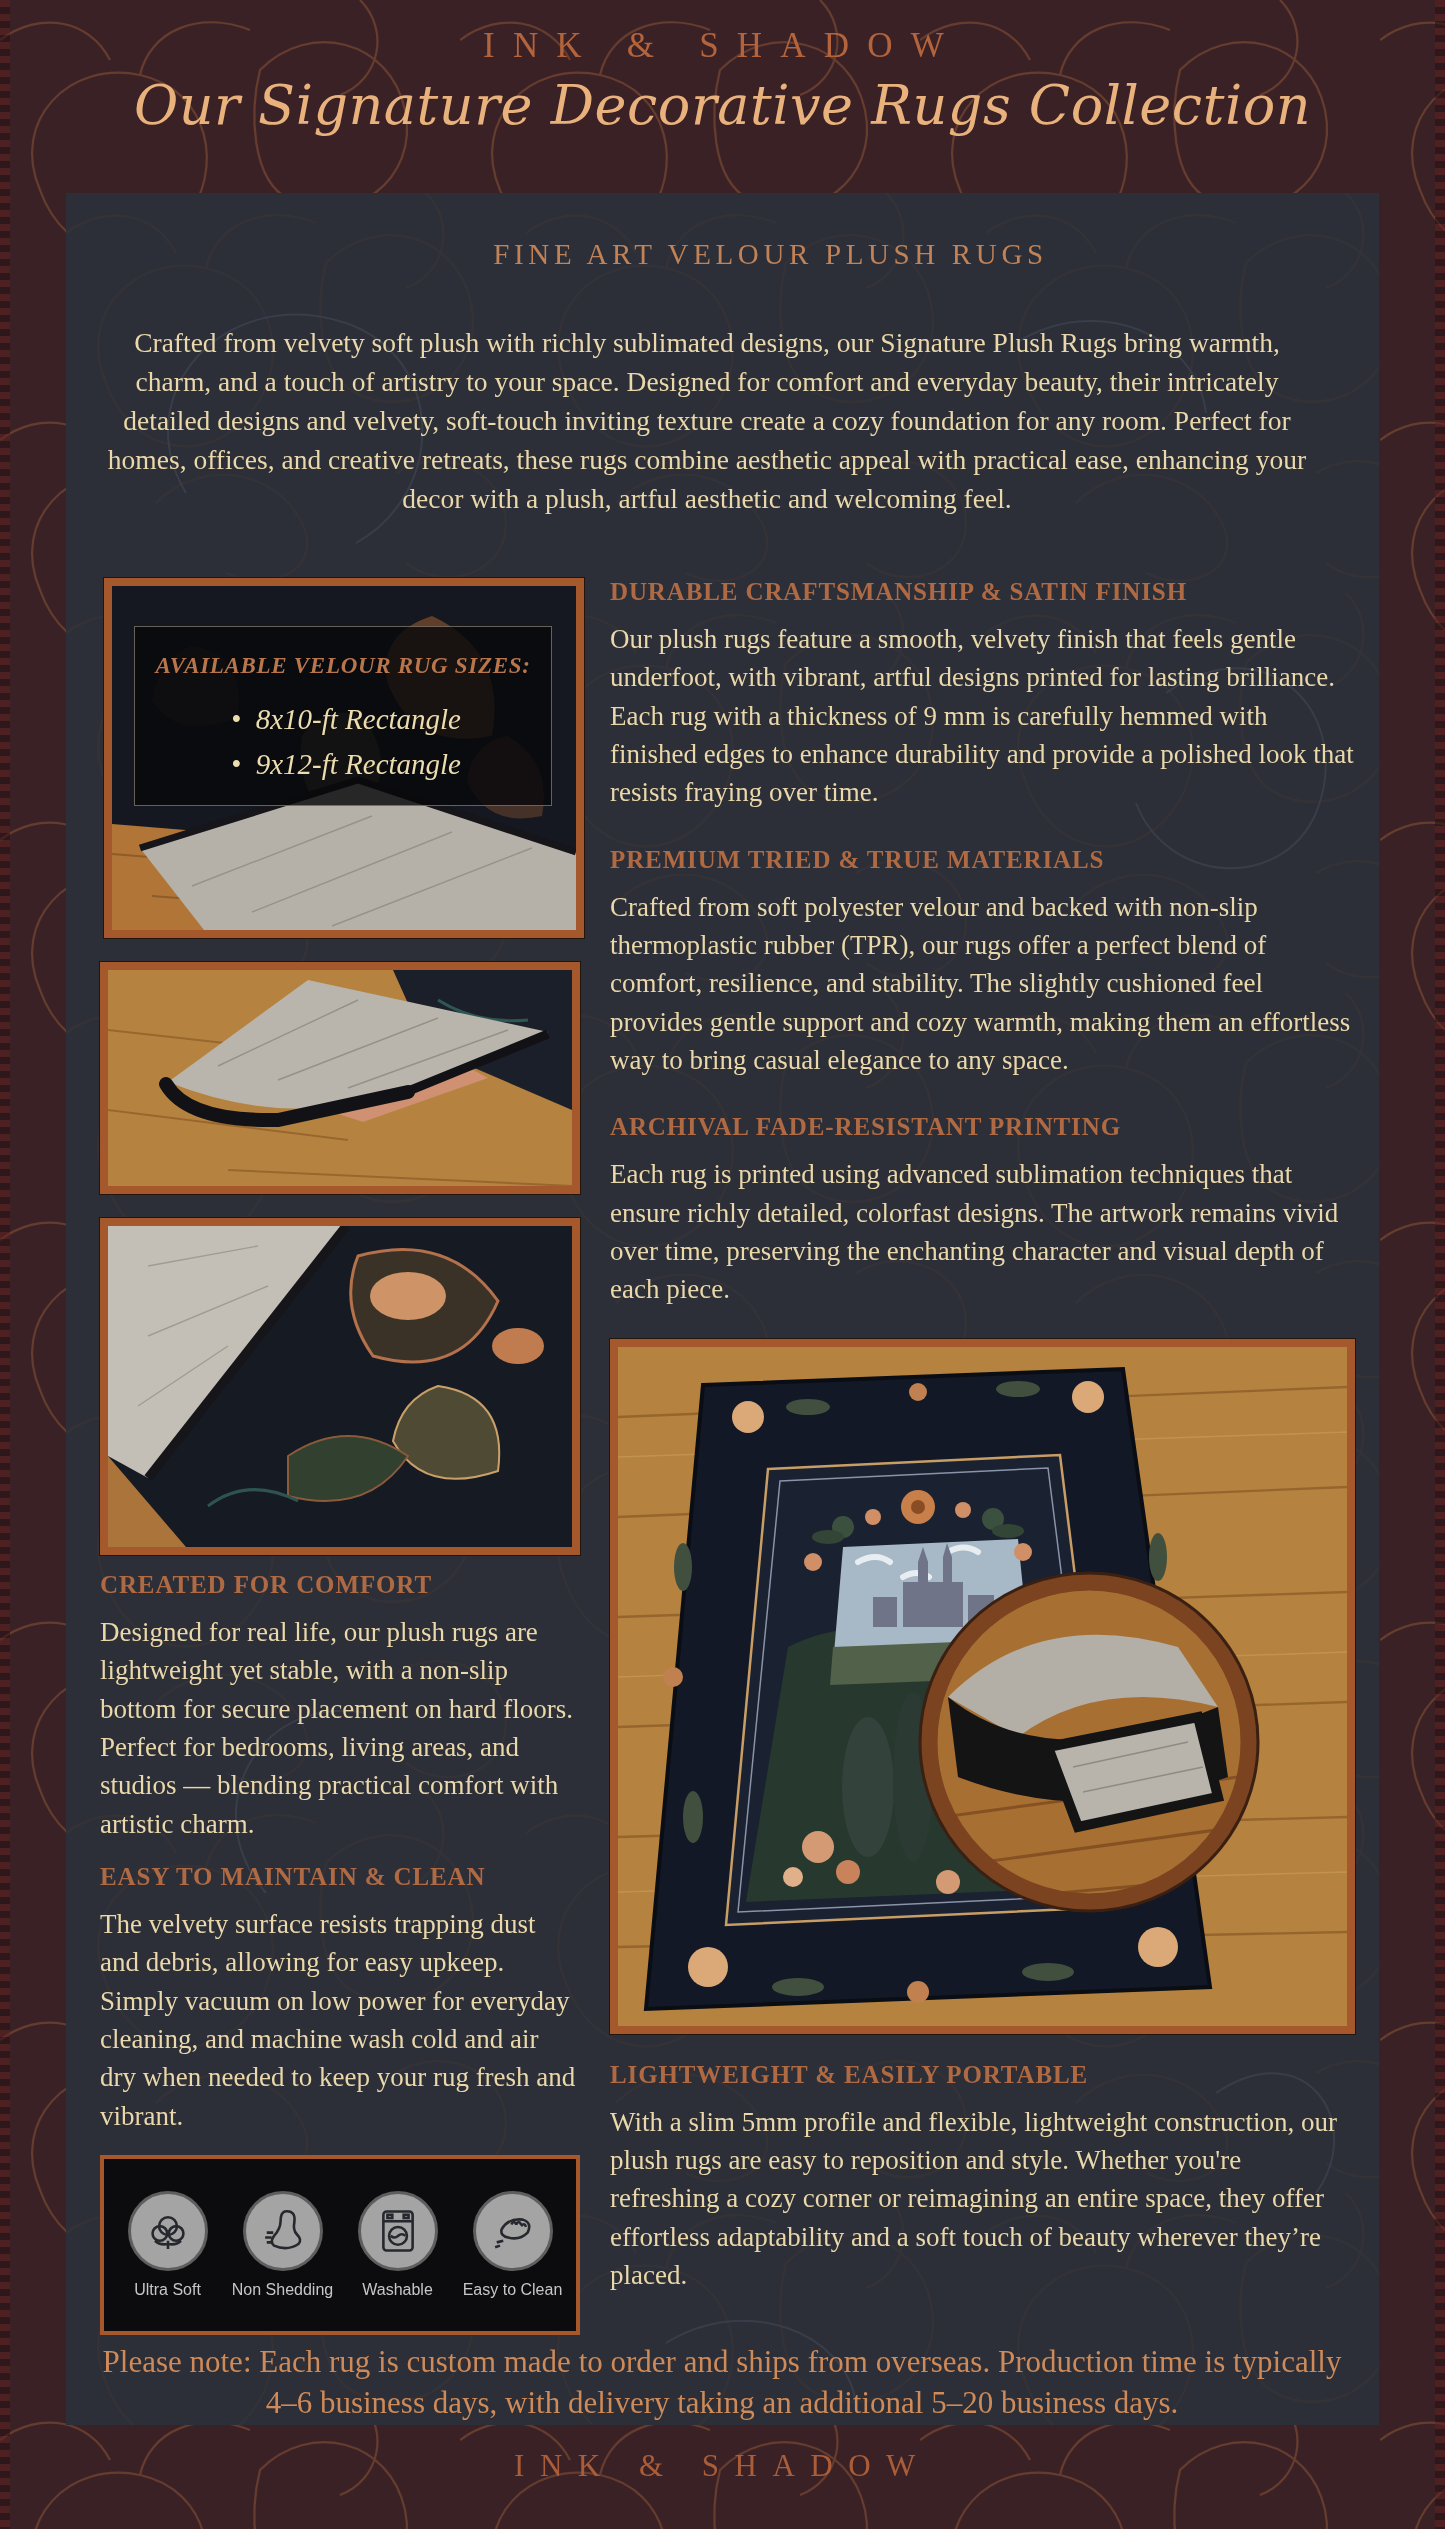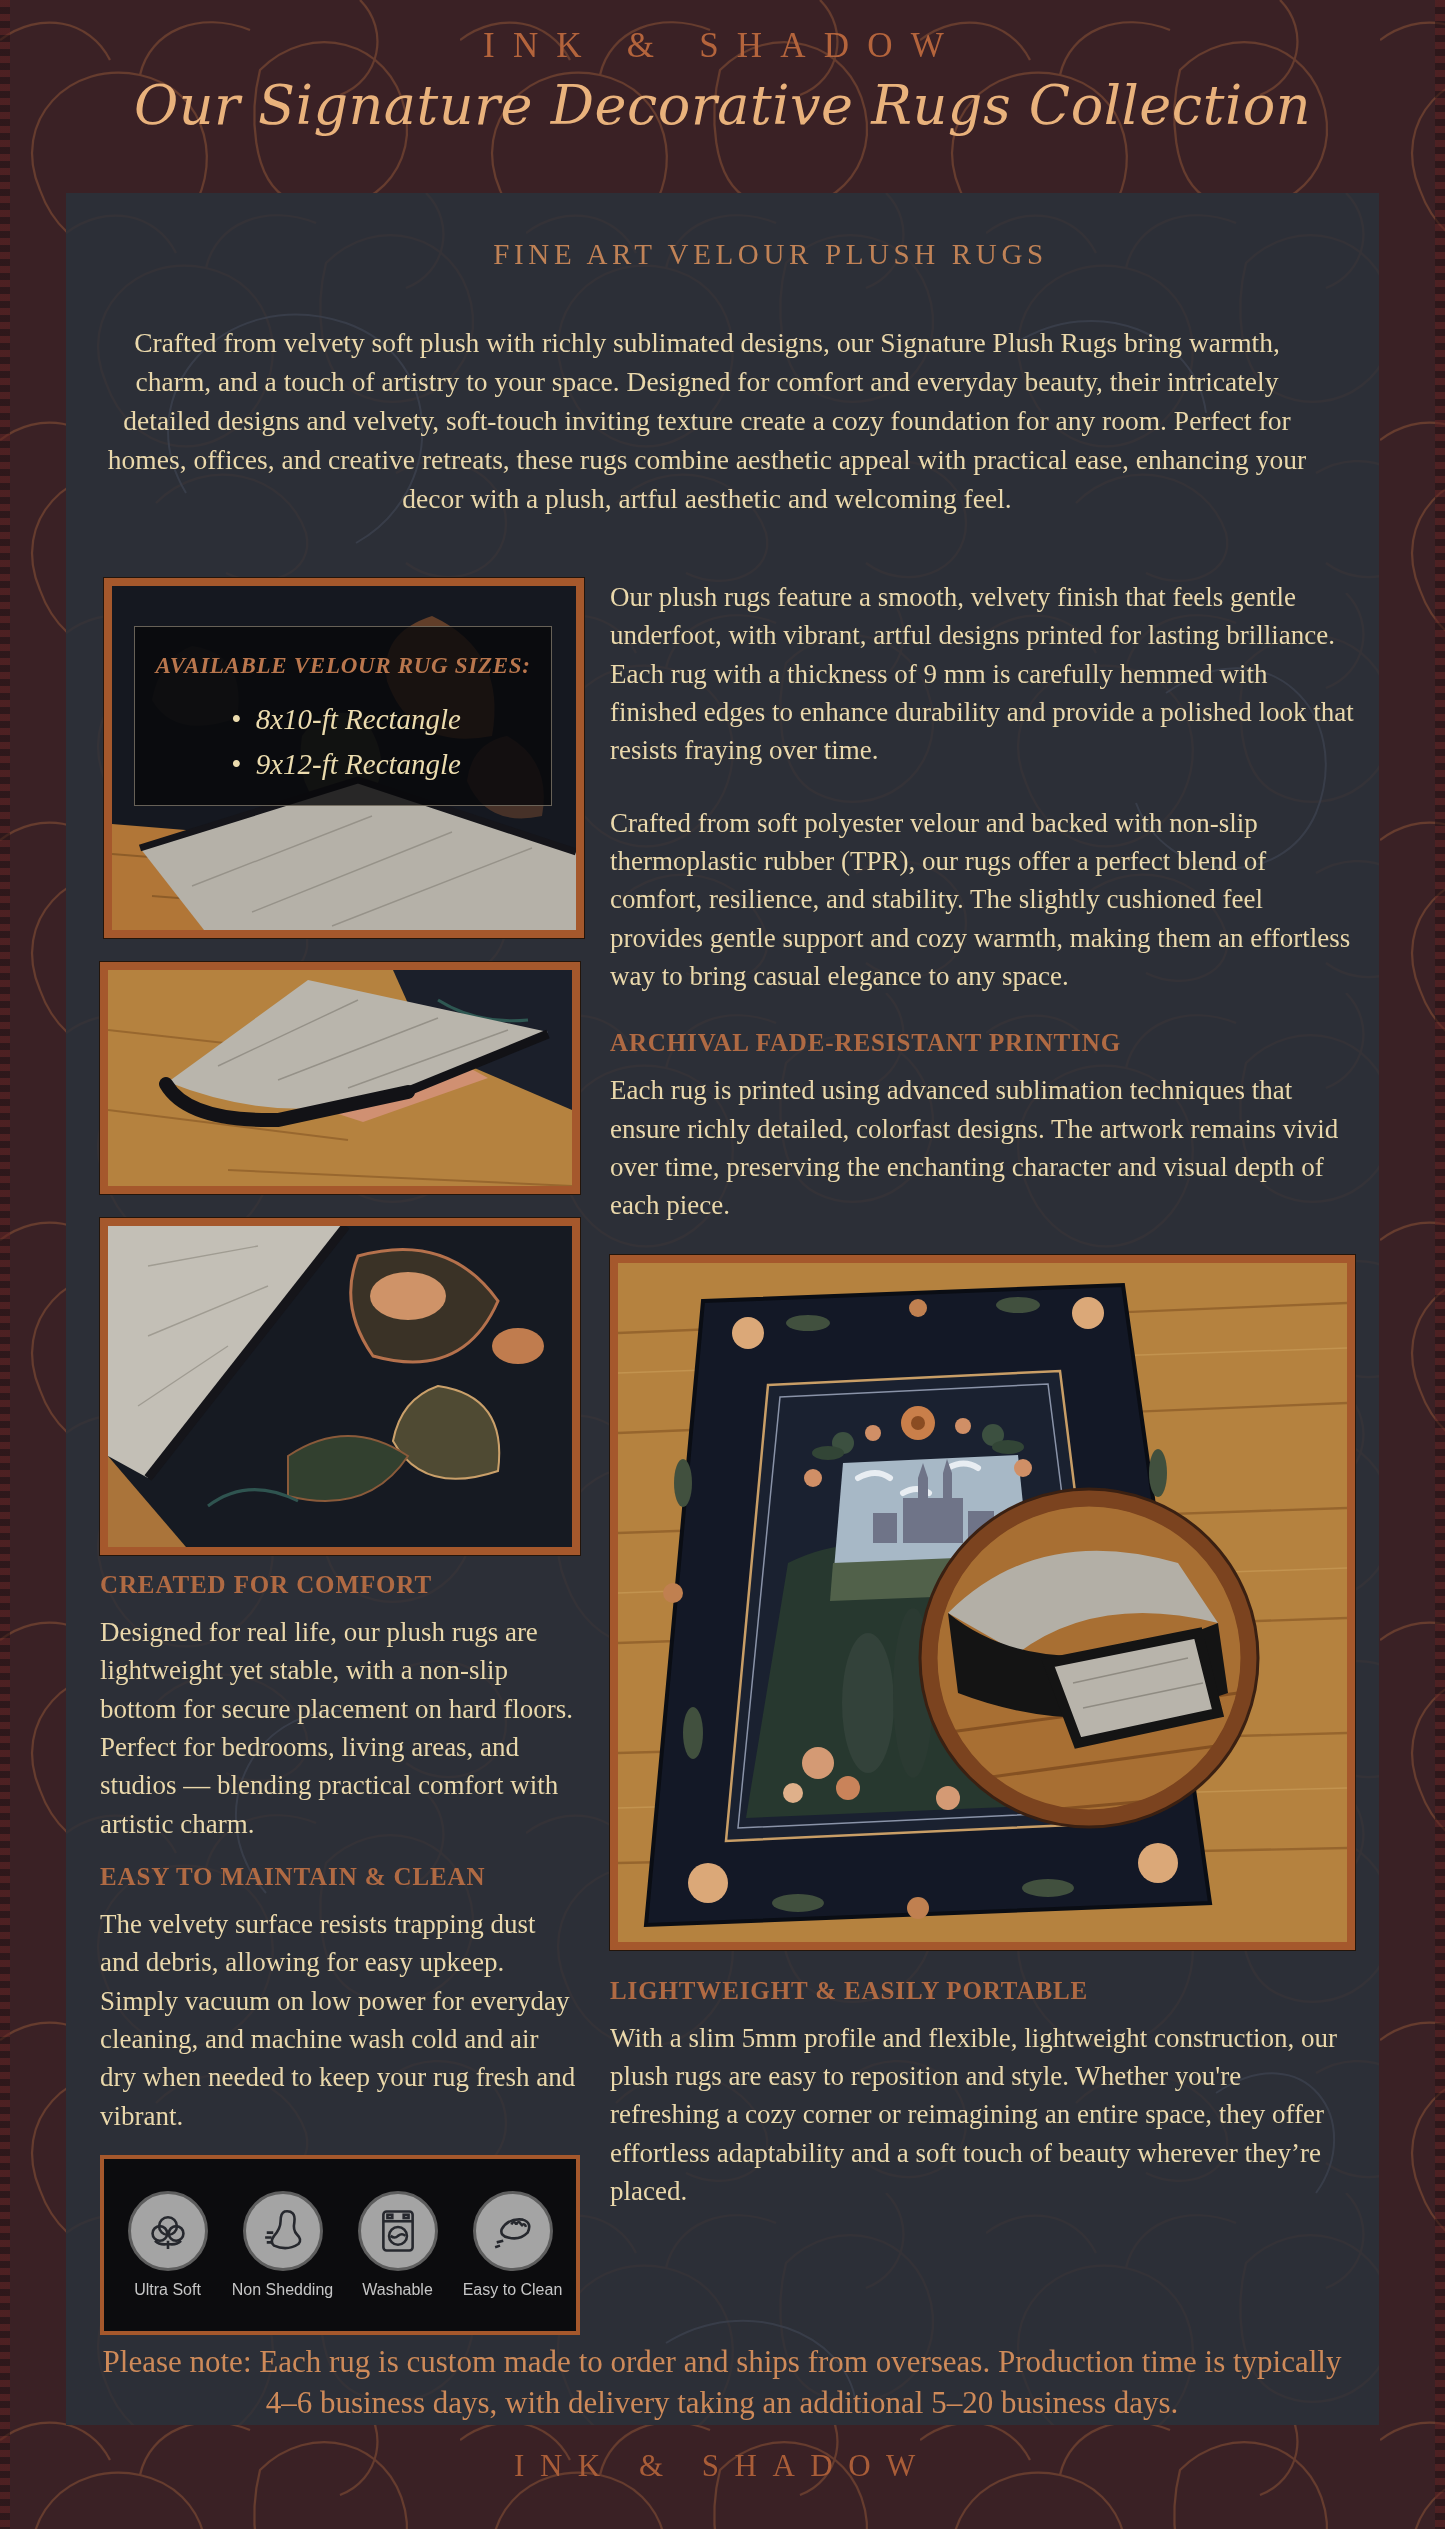--- a/index.html
+++ b/index.html
@@ -236,22 +236,24 @@
             <path d="M30 24 q3 -6 6 0 M36 24 q3 -6 6 0 M42 26 q4 -5 6 1"></path>
             <path d="M12 46 L20 44 M10 52 L16 50"></path>
           </svg>
         </div>
         <div class="care-label">Easy to Clean</div>
       </div>
     </div>
   </div>
 
   <div class="col-right">
+    <h2 class="sec-heading">DURABLE CRAFTSMANSHIP &amp; SATIN FINISH</h2>
     <p class="sec-body">Our plush rugs feature a smooth, velvety finish that feels gentle underfoot, with vibrant, artful designs printed for lasting brilliance. Each rug with a thickness of 9 mm is carefully hemmed with finished edges to enhance durability and provide a polished look that resists fraying over time.</p>
 
+    <h2 class="sec-heading">PREMIUM TRIED &amp; TRUE MATERIALS</h2>
     <p class="sec-body">Crafted from soft polyester velour and backed with non-slip thermoplastic rubber (TPR), our rugs offer a perfect blend of comfort, resilience, and stability. The slightly cushioned feel provides gentle support and cozy warmth, making them an effortless way to bring casual elegance to any space.</p>
 
     <h2 class="sec-heading">ARCHIVAL FADE-RESISTANT PRINTING</h2>
     <p class="sec-body" style="margin-bottom:0;">Each rug is printed using advanced sublimation techniques that ensure richly detailed, colorfast designs. The artwork remains vivid over time, preserving the enchanting character and visual depth of each piece.</p>
 
     <figure class="photo photo-big" style="margin:30px 0 0 0;">
       <svg width="729" height="679" viewBox="0 0 729 679" aria-hidden="true">
         <rect width="729" height="679" fill="#b5823f"></rect>
         <g stroke="#8c5c28" stroke-width="2.4" opacity=".75">
           <path d="M0 70 L729 40"></path>

